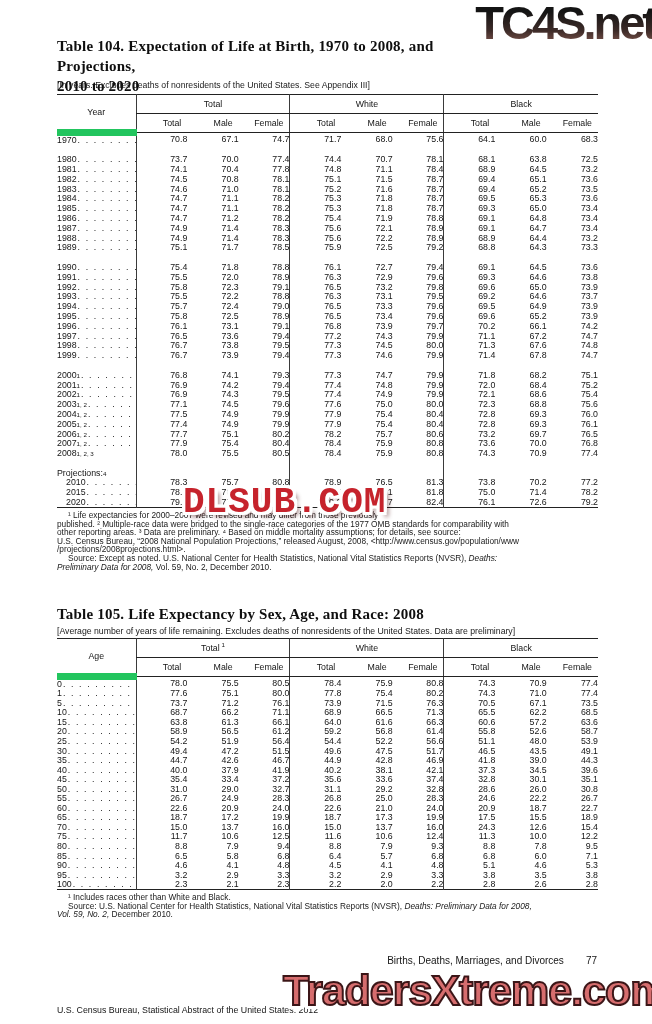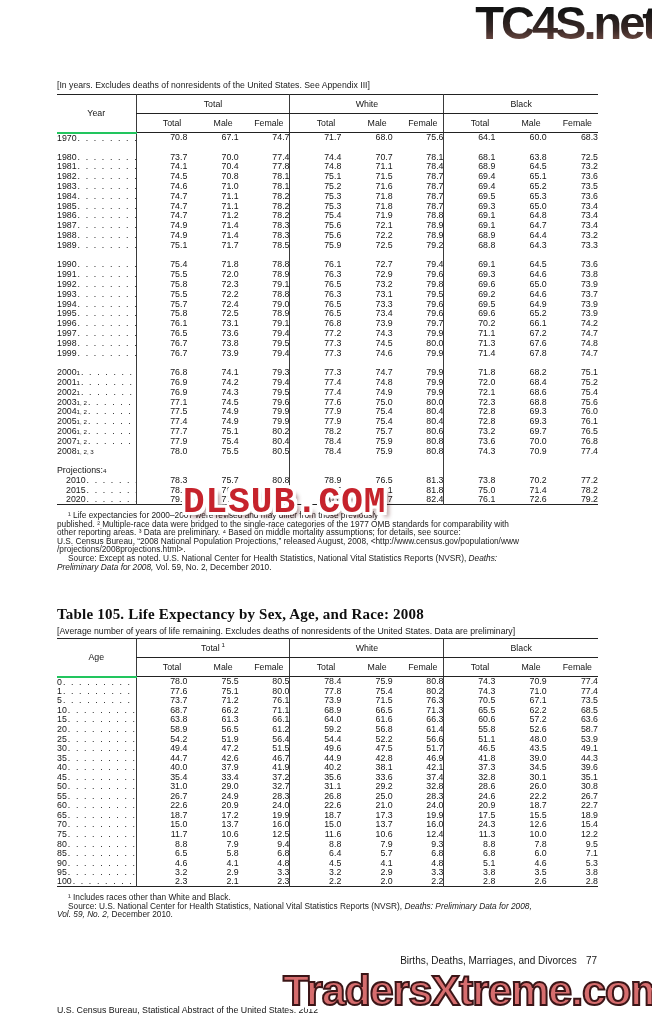--- a/index.html
+++ b/index.html
@@ -13,21 +13,21 @@
   #t105-title{top:604px;width:470px;}
   .bracket-note{position:absolute;left:57px;font-size:8.7px;color:#1a1a1a;}
   #t104-note{top:80px;} #t105-note{top:626px;}
 
   
   table.stat{position:absolute;left:57px;width:541px;border-collapse:collapse;table-layout:fixed;
              font-size:8.8px;color:#151515;border-top:1.5px solid #222;border-bottom:1.5px solid #222;}
   #t104{top:94px;} #t105{top:638px;}
   table.stat th,table.stat td{padding:0;margin:0;font-weight:normal;}
   tr.h1{height:19px;} tr.h2{height:19px;}
-  th.rowhead{text-align:center;vertical-align:middle;font-size:8.8px;border-bottom:2px solid #22c55e;}
+  th.rowhead{text-align:center;vertical-align:middle;font-size:8.8px;border-bottom:7px solid #22c55e;}
   th.grp{text-align:center;vertical-align:middle;font-size:8.8px;
          border-bottom:1px solid #222;border-left:1px solid #3a3a3a;}
   tr.h2 th{border-bottom:1px solid #222;font-size:8.8px;text-align:right;padding-right:6px;vertical-align:middle;}
   tr.h2 th.gs{border-left:1px solid #3a3a3a;}
   #t104 tbody tr{height:9.8px;} #t105 tbody tr{height:9.55px;}
   tbody td{line-height:9px;vertical-align:middle;}
   td.num{text-align:right;padding-right:8px;white-space:nowrap;}
   td.gs{border-left:1px solid #3a3a3a;}
   td.lbl{overflow:hidden;padding-right:5px;}
   .lblwrap{display:flex;align-items:baseline;white-space:nowrap;overflow:hidden;}
@@ -37,21 +37,21 @@
   td.section-lbl{white-space:nowrap;overflow:visible;}
 
   
   .fn{position:absolute;left:57px;width:541px;font-size:8.3px;line-height:8.6px;color:#1a1a1a;}
   #fn104{top:511px;} #fn105{top:893px;}
   .fnline.ind{padding-left:11px;}
   .fnline .it{font-style:italic;}
 
   
   #footer-right{position:absolute;top:955px;right:55px;font-size:10px;color:#151515;}
-  #footer-right .pgnum{padding-left:9px;margin-top:32px;}
+  #footer-right .pgnum{padding-left:22px;margin-top:32px;}
   #footer-left{position:absolute;top:1005px;left:57px;font-size:8.8px;color:#151515;}
 
   
   #wm-top{position:absolute;top:-5px;right:-3px;z-index:7;
           font-family:"Liberation Sans",sans-serif;font-weight:900;font-size:47px;letter-spacing:-3px;
           background:linear-gradient(to bottom,#141414 30%,#3d2b28 65%,#9a675c 100%);
           -webkit-background-clip:text;background-clip:text;color:transparent;
           filter:drop-shadow(0 0 2px rgba(255,255,255,.95));}
   #wm-mid{position:absolute;left:183px;top:482px;z-index:7;
           font-family:Liberation Mono, monospace;font-weight:bold;font-size:36px;letter-spacing:1px;
@@ -65,20 +65,24 @@
           text-shadow:-4px -4px 0 #fff,4px -4px 0 #fff,-4px 4px 0 #fff,4px 4px 0 #fff,
                       0 -4px 0 #fff,0 4px 0 #fff,-4px 0 0 #fff,4px 0 0 #fff;}
 </style>
 </head>
 <body>
 
 <div class="page">
 
   <div id="wm-top">TC4S.net</div>
 
+  <div id="t104-title" class="tbl-title">
+    <div>Table 104. Expectation of Life at Birth, 1970 to 2008, and Projections,</div>
+    <div>2010 to 2020</div>
+  </div>
   <div id="t104-note" class="bracket-note">[In years. Excludes deaths of nonresidents of the United States. See Appendix III]</div>
 
   <div id="t104-mount">
       <table class="stat" id="t104">
         <colgroup>
           <col style="width: 79px;">
           <col>
           <col>
           <col>
           <col>

